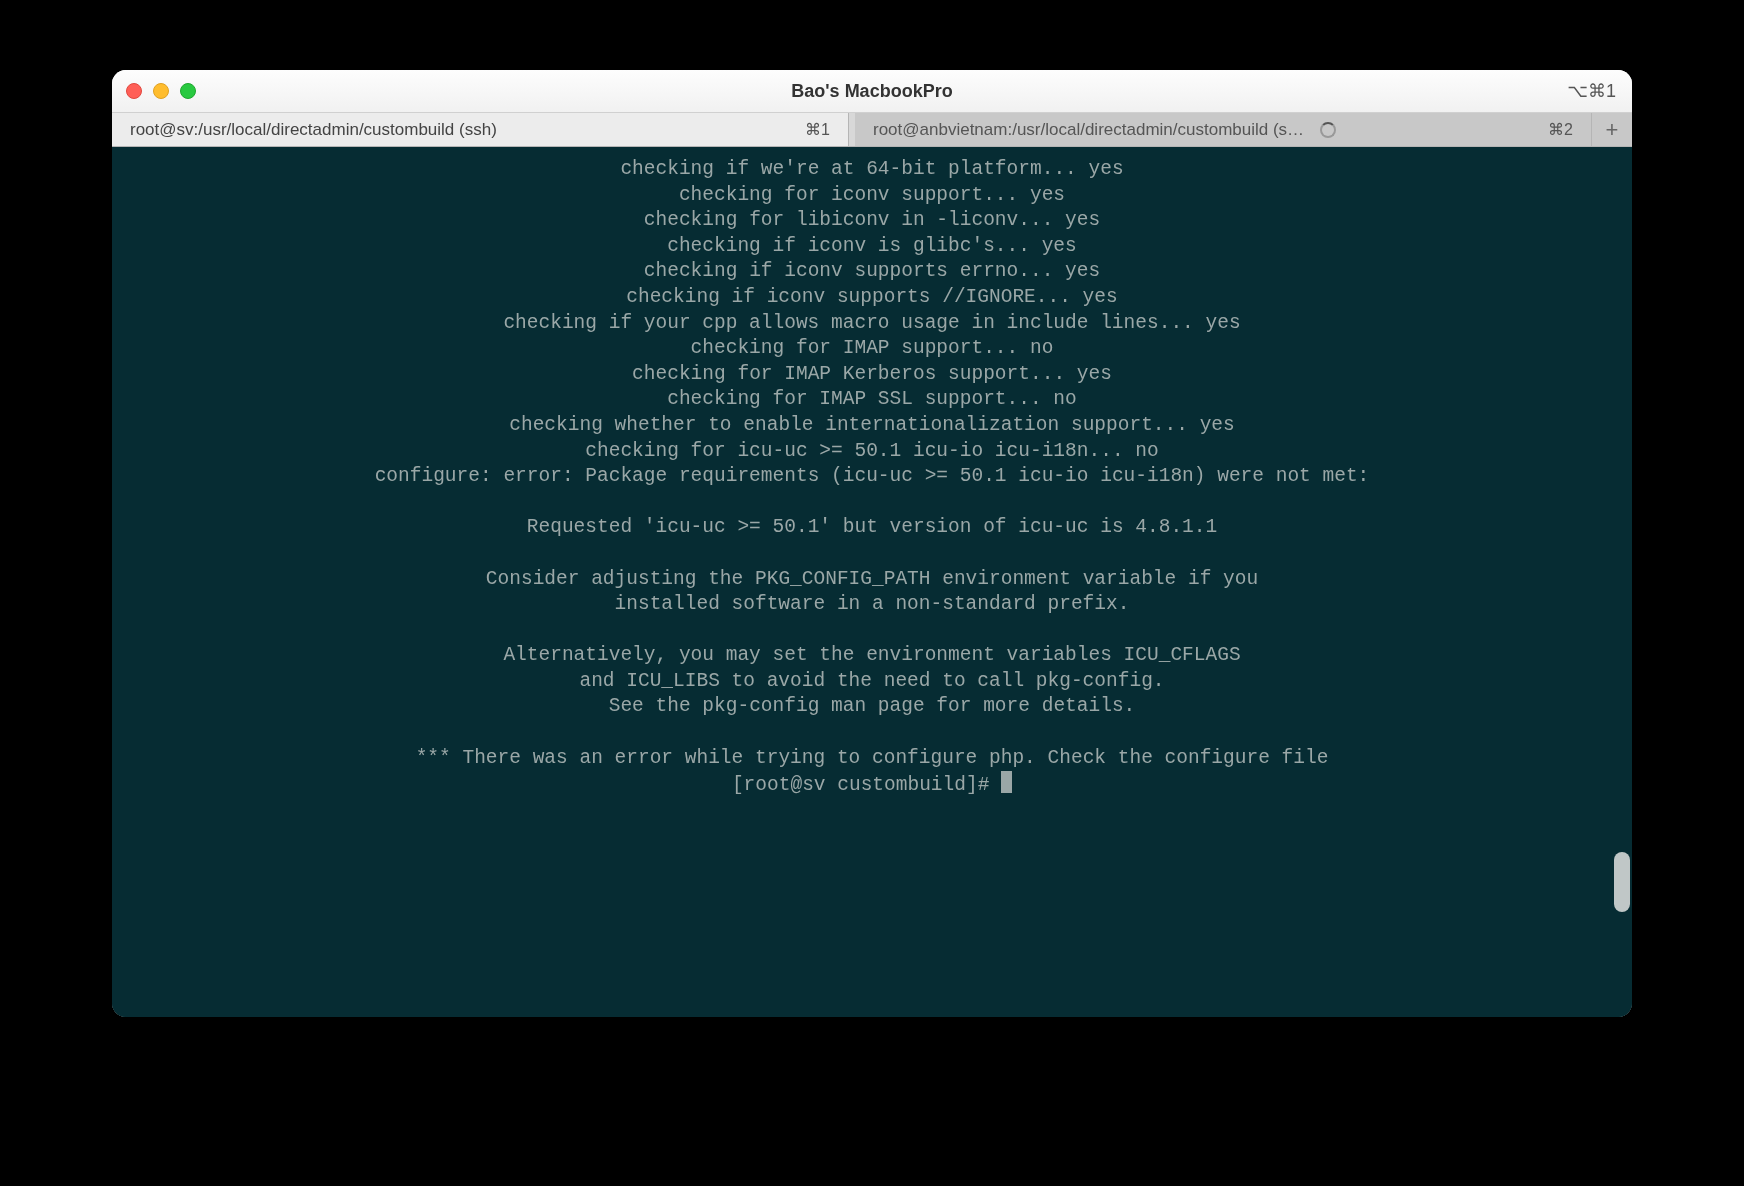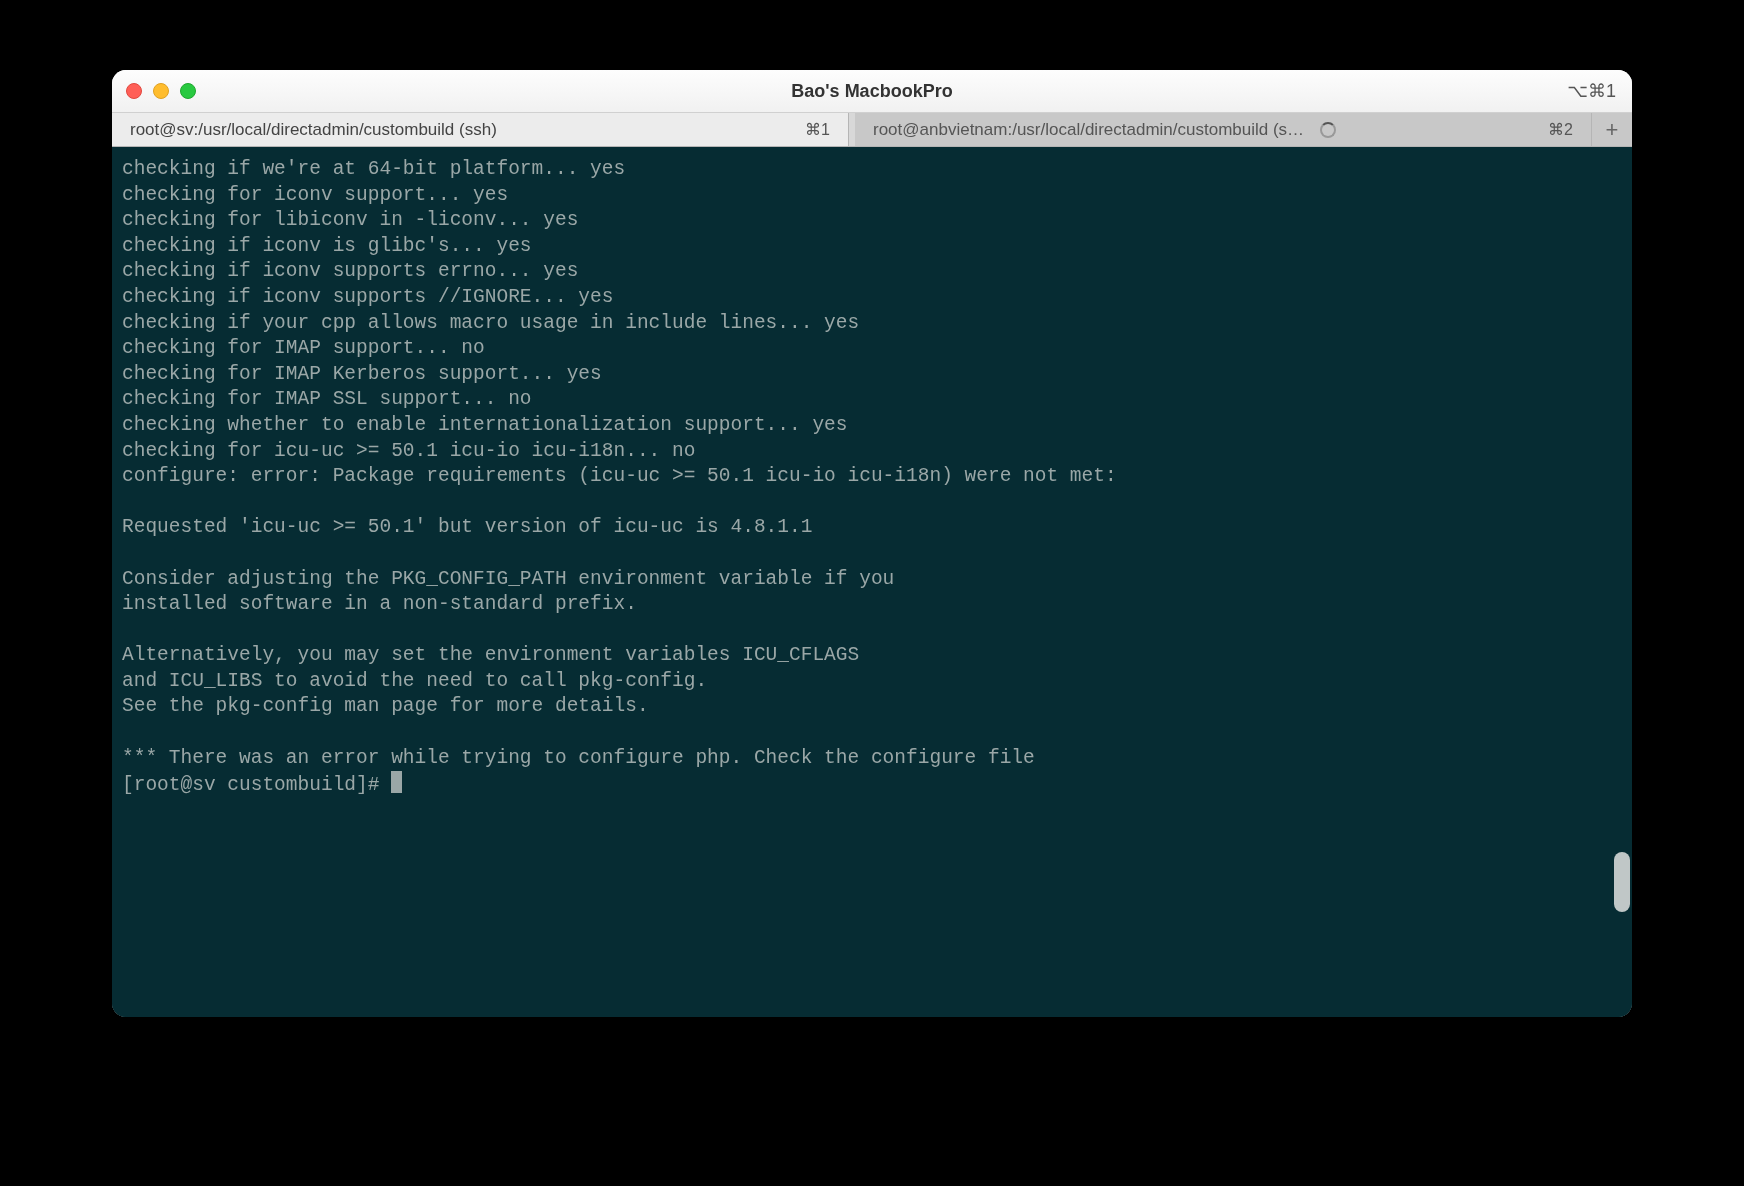--- a/index.html
+++ b/index.html
@@ -106,20 +106,21 @@
     justify-content: center;
     background: #c8c8c8;
     color: #666;
     font-size: 22px;
     font-weight: 300;
   }
   
   .terminal-wrap {
     position: relative;
     background: #062c33;
+    text-align: center;
   }
   .terminal {
     background: #062c33;
     color: #9aa7a7;
     font-family: "Menlo","Consolas","Liberation Mono",monospace;
     font-size: 19.5px;
     line-height: 25.6px;
     padding: 10px 10px 110px 10px;
     white-space: pre;
     min-height: 870px;

